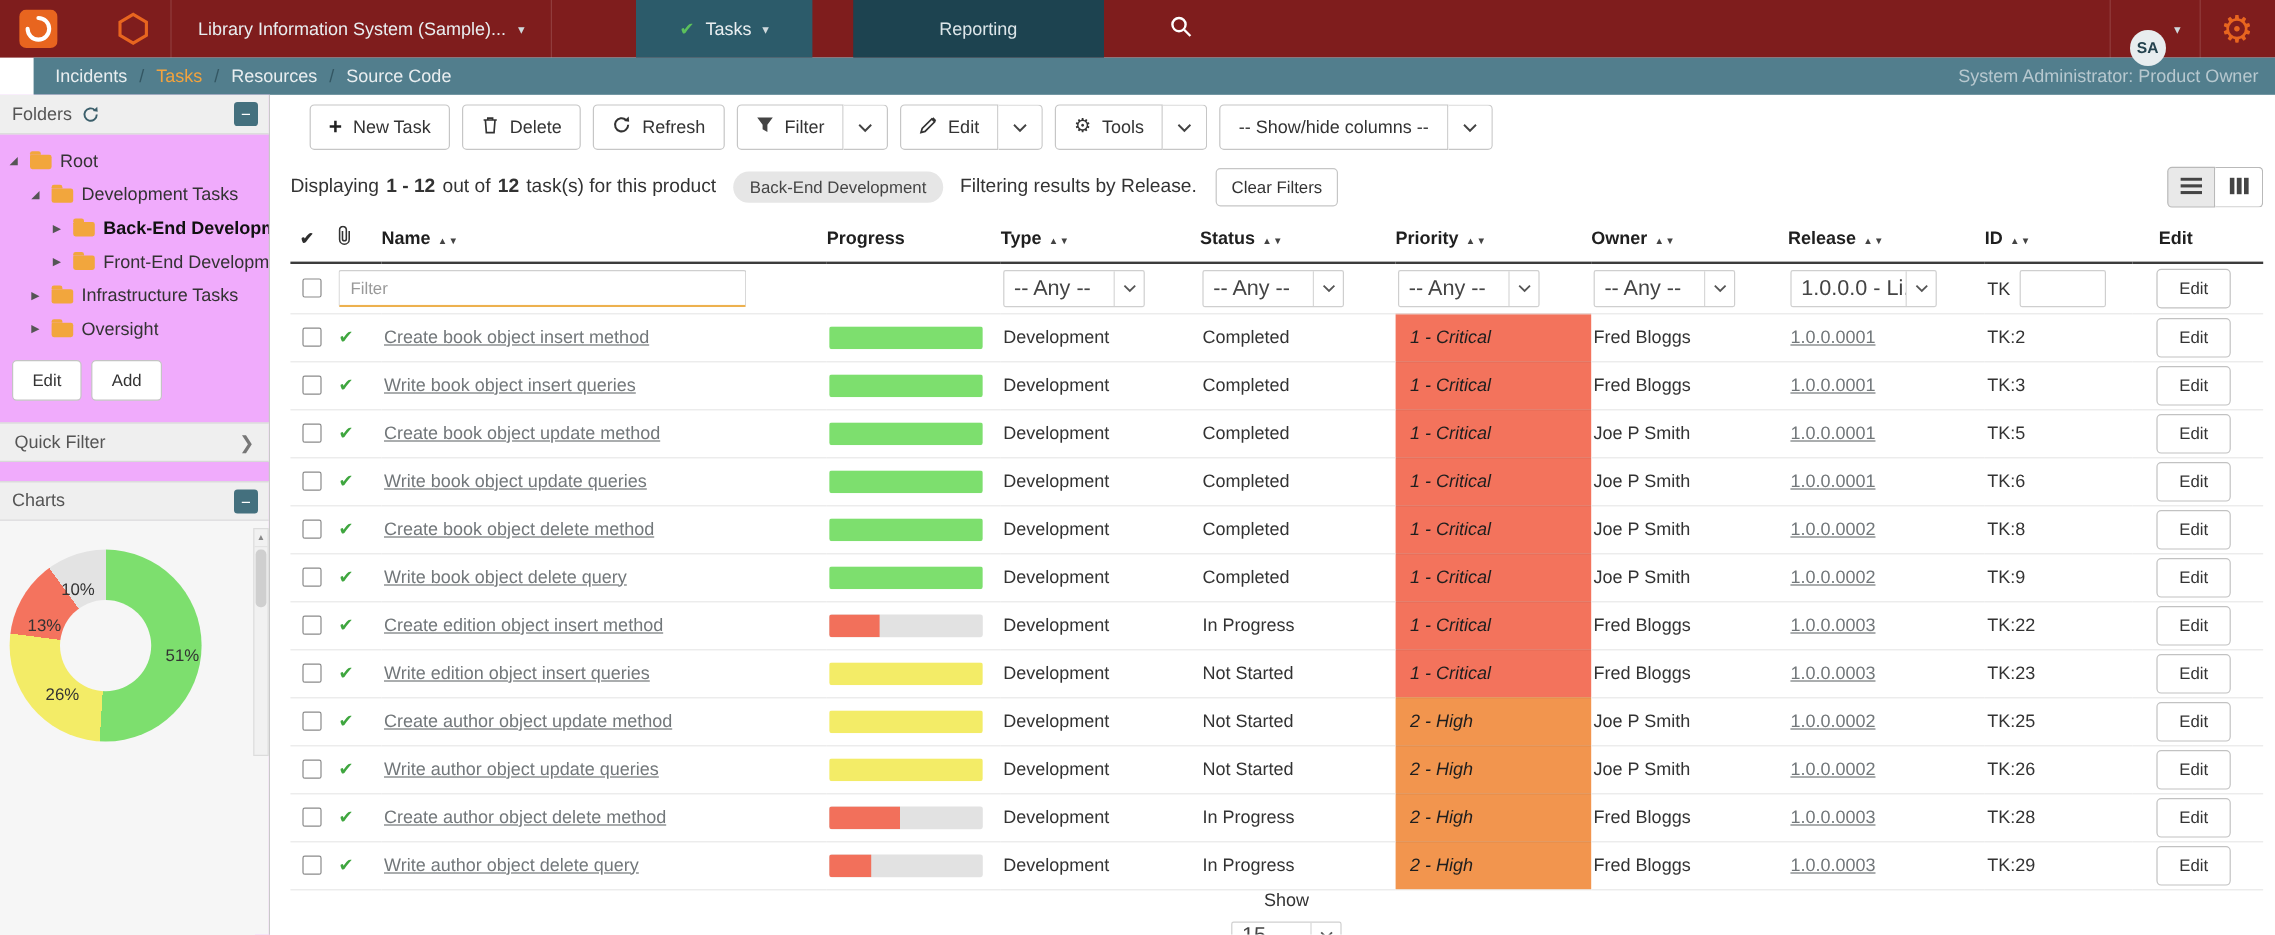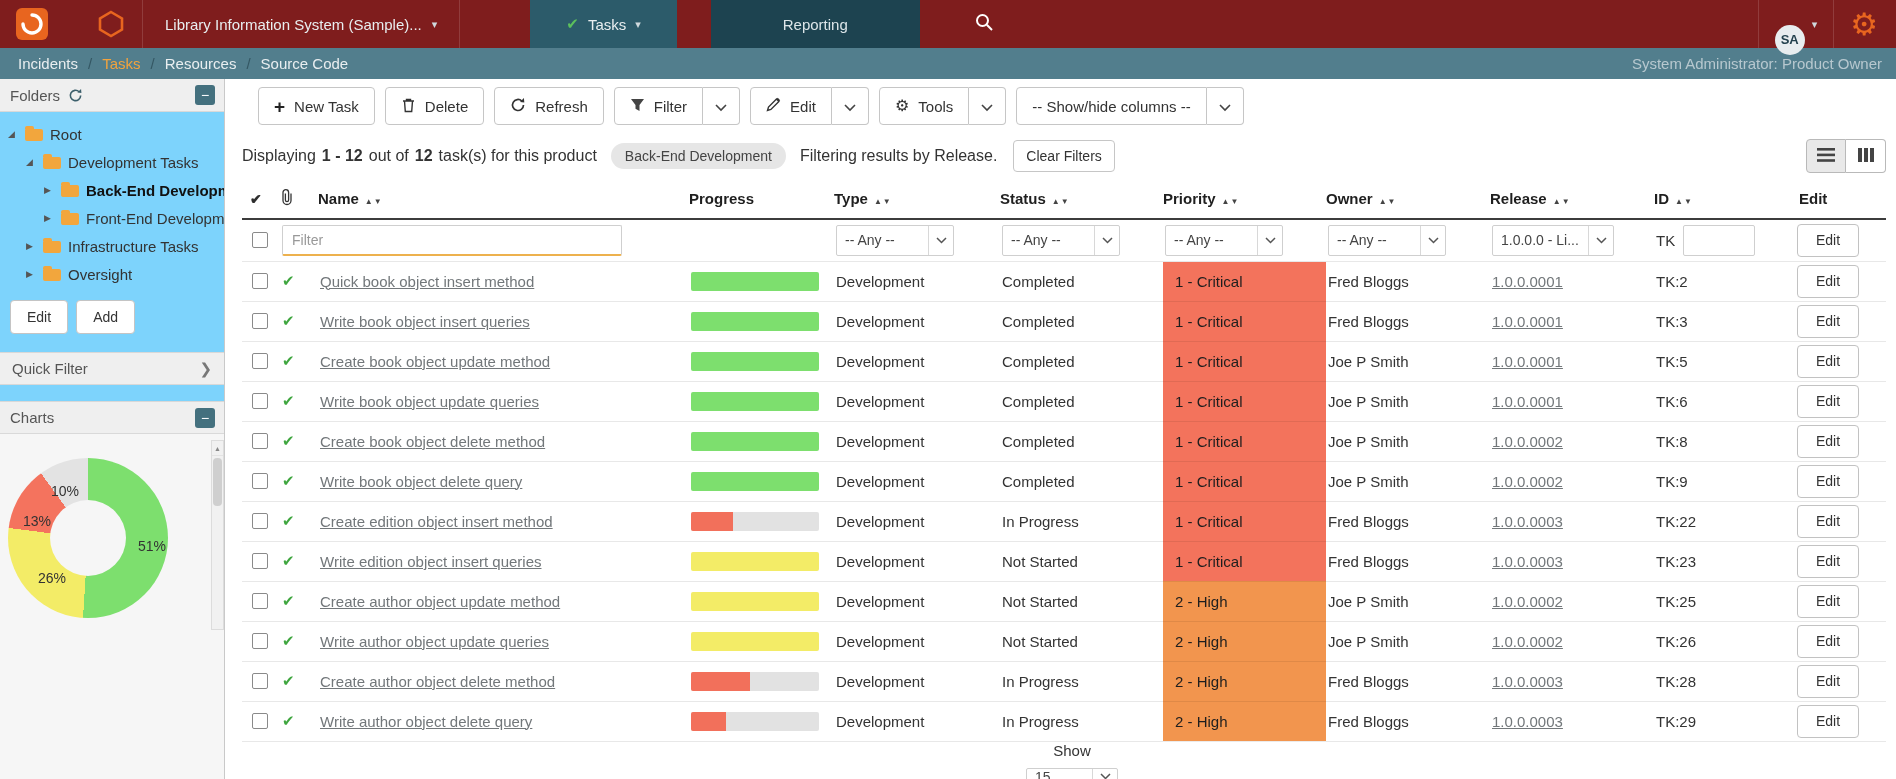--- a/index.html
+++ b/index.html
@@ -22,31 +22,31 @@
   .nav-search { display:flex; align-items:center; padding:0 30px; margin-left:24px; cursor:pointer; }
   .nav-right { display:flex; align-items:center; }
   .nav-divider { width:1px; height:48px; background:rgba(255,255,255,.14); }
   .avatar-wrap { display:flex; align-items:center; gap:7px; padding:0 16px; cursor:pointer; }
   .avatar { width:30px; height:30px; border-radius:50%; background:#e8edef; color:#24424e;
     font-weight:bold; font-size:13px; display:flex; align-items:center; justify-content:center;margin-top:31px; }
   .gear { font-size:31px; color:#e8651f; padding:0 18px 0 16px; line-height:1; cursor:pointer; }
 
   
   .crumbbar { height:31px; background:#527e8d; display:flex; align-items:center;
-    justify-content:space-between; padding:0 14px 0 18px; font-size:15px; }
+    justify-content:space-between; padding:0 14px 0 18px; font-size:15px;margin-left:28px; }
   .crumbs a { color:#e9eef0; text-decoration:none; cursor:pointer; }
   .crumbs a.active { color:#f2a33e; }
   .crumb-sep { color:#345763; margin:0 10px; }
   .userinfo { color:#b7c8cf; }
 
   
   .layout { display:flex; height:700px; }
 
   
-  .sidebar { width:225px; background:#7dd3fc; border-right:1px solid #c9c9c9;
+  .sidebar { width:225px; background:#f0abfc; border-right:1px solid #c9c9c9;
     display:flex; flex-direction:column; font-size:15px; color:#444; flex:none; }
   .side-header { display:flex; align-items:center; height:33px; padding:0 9px 0 10px;
     background:#efefef; border-bottom:1px solid #d9d9d9; }
   .side-header .title { color:#555; }
   .refresh-sm { margin-left:8px; line-height:0; cursor:pointer; }
   .collapse-btn { margin-left:auto; width:20px; height:20px; background:#44707e; color:#fff;
     border:none; border-radius:3px; font-size:14px; line-height:1; cursor:pointer;
     display:flex; align-items:center; justify-content:center; padding:0; }
   .tree { padding-top:8px; }
   .tree-item { display:flex; align-items:center; height:28px; white-space:nowrap;
@@ -117,31 +117,31 @@
   tr.frow td { height:42px; }
   .chk { appearance:none; -webkit-appearance:none; width:16px; height:16px; border:1px solid #8a8a8a;
     border-radius:2px; background:#fff; margin:0 0 0 8px; cursor:pointer; display:block; }
   .hdr-check { color:#2e2e2e; font-size:14px; margin-left:8px; }
   .task-check { color:#3fa63f; font-size:15px; }
   .name-link { color:#72777a; text-decoration:underline; cursor:pointer; }
   .filter-input { width:340px; height:31px; border:1px solid #cfcfcf; border-bottom:2px solid #edb14e;
     border-radius:2px; padding:0 9px; font-size:14px; color:#333; outline:none; font-family:inherit; }
   .filter-input::placeholder { color:#999; }
   .fselect { display:inline-flex; align-items:center; height:31px; border:1px solid #cfcfcf;
-    border-radius:2px; background:#fff; font-size:14px; color:#444; cursor:pointer; }
+    border-radius:2px; background:#fff; font-size:18px; color:#444; cursor:pointer; }
   .fselect .txt { padding:0 8px; white-space:nowrap; overflow:hidden; flex:1; }
   .fselect .car { width:25px; align-self:stretch; display:flex; align-items:center;
     justify-content:center; border-left:1px solid #d8d8d8; flex:none; }
   .w-any { width:118px; } .w-rel { width:122px; }
   .id-input { width:72px; height:31px; border:1px solid #cfcfcf; border-radius:2px; padding:0 8px;
     font-size:14px; color:#333; outline:none; margin-left:8px; font-family:inherit; }
   .id-prefix { font-size:15px; color:#333; }
   .pbar { width:128px; height:19px; background:#e2e2e2; border-radius:2px; overflow:hidden; }
   .pfill { height:100%; }
-  td.c-prio { padding-left:12px; color:#1e1e1e; border-bottom:1px solid rgba(0,0,0,0.08); }
+  td.c-prio { padding-left:12px; color:#1e1e1e; border-bottom:1px solid rgba(0,0,0,0.08);font-style:italic; }
   td.c-edit { padding-left:20px; }
   th.c-edit { padding-left:22px; }
   .edit-btn { height:33px; padding:0 18px; background:#fff; border:1px solid #c2c2c2;
     border-radius:4px; font-size:14px; color:#333; cursor:pointer; font-family:inherit; }
 
   
   .footerrow { display:flex; align-items:center; height:38px; font-size:15px; color:#333;
     gap:9px; margin-left:8px; width:1644px;flex-direction:column; }
   .pager { margin-left:auto; display:flex; align-items:center; gap:10px; }
   .pg-ico { color:#9c9c9c; font-size:12px; letter-spacing:-2px; cursor:pointer; }
@@ -470,21 +470,21 @@
           <td><span class="id-prefix">TK</span><input class="id-input" value="" style=""></td>
           <td class="c-edit"><button class="edit-btn">Edit</button></td>
         </tr>
       </thead>
       <tbody>
           <tr class="trow">
     <td>
               <input type="checkbox" class="chk" style="">
             </td>
     <td><span class="task-check">✔</span></td>
-    <td><a class="name-link">Quick book object insert method</a></td>
+    <td><a class="name-link">Create book object insert method</a></td>
     <td>
               <div class="pbar">
                 <div class="pfill" style="width: 100%; background: rgb(125, 223, 110);"></div>
               </div>
             </td>
     <td>Development</td>
     <td>Completed</td>
     <td class="c-prio" style="background: rgb(243, 115, 92);"><span>1 - Critical</span></td>
     <td>Fred Bloggs</td>
     <td><a class="name-link">1.0.0.0001</a></td>

